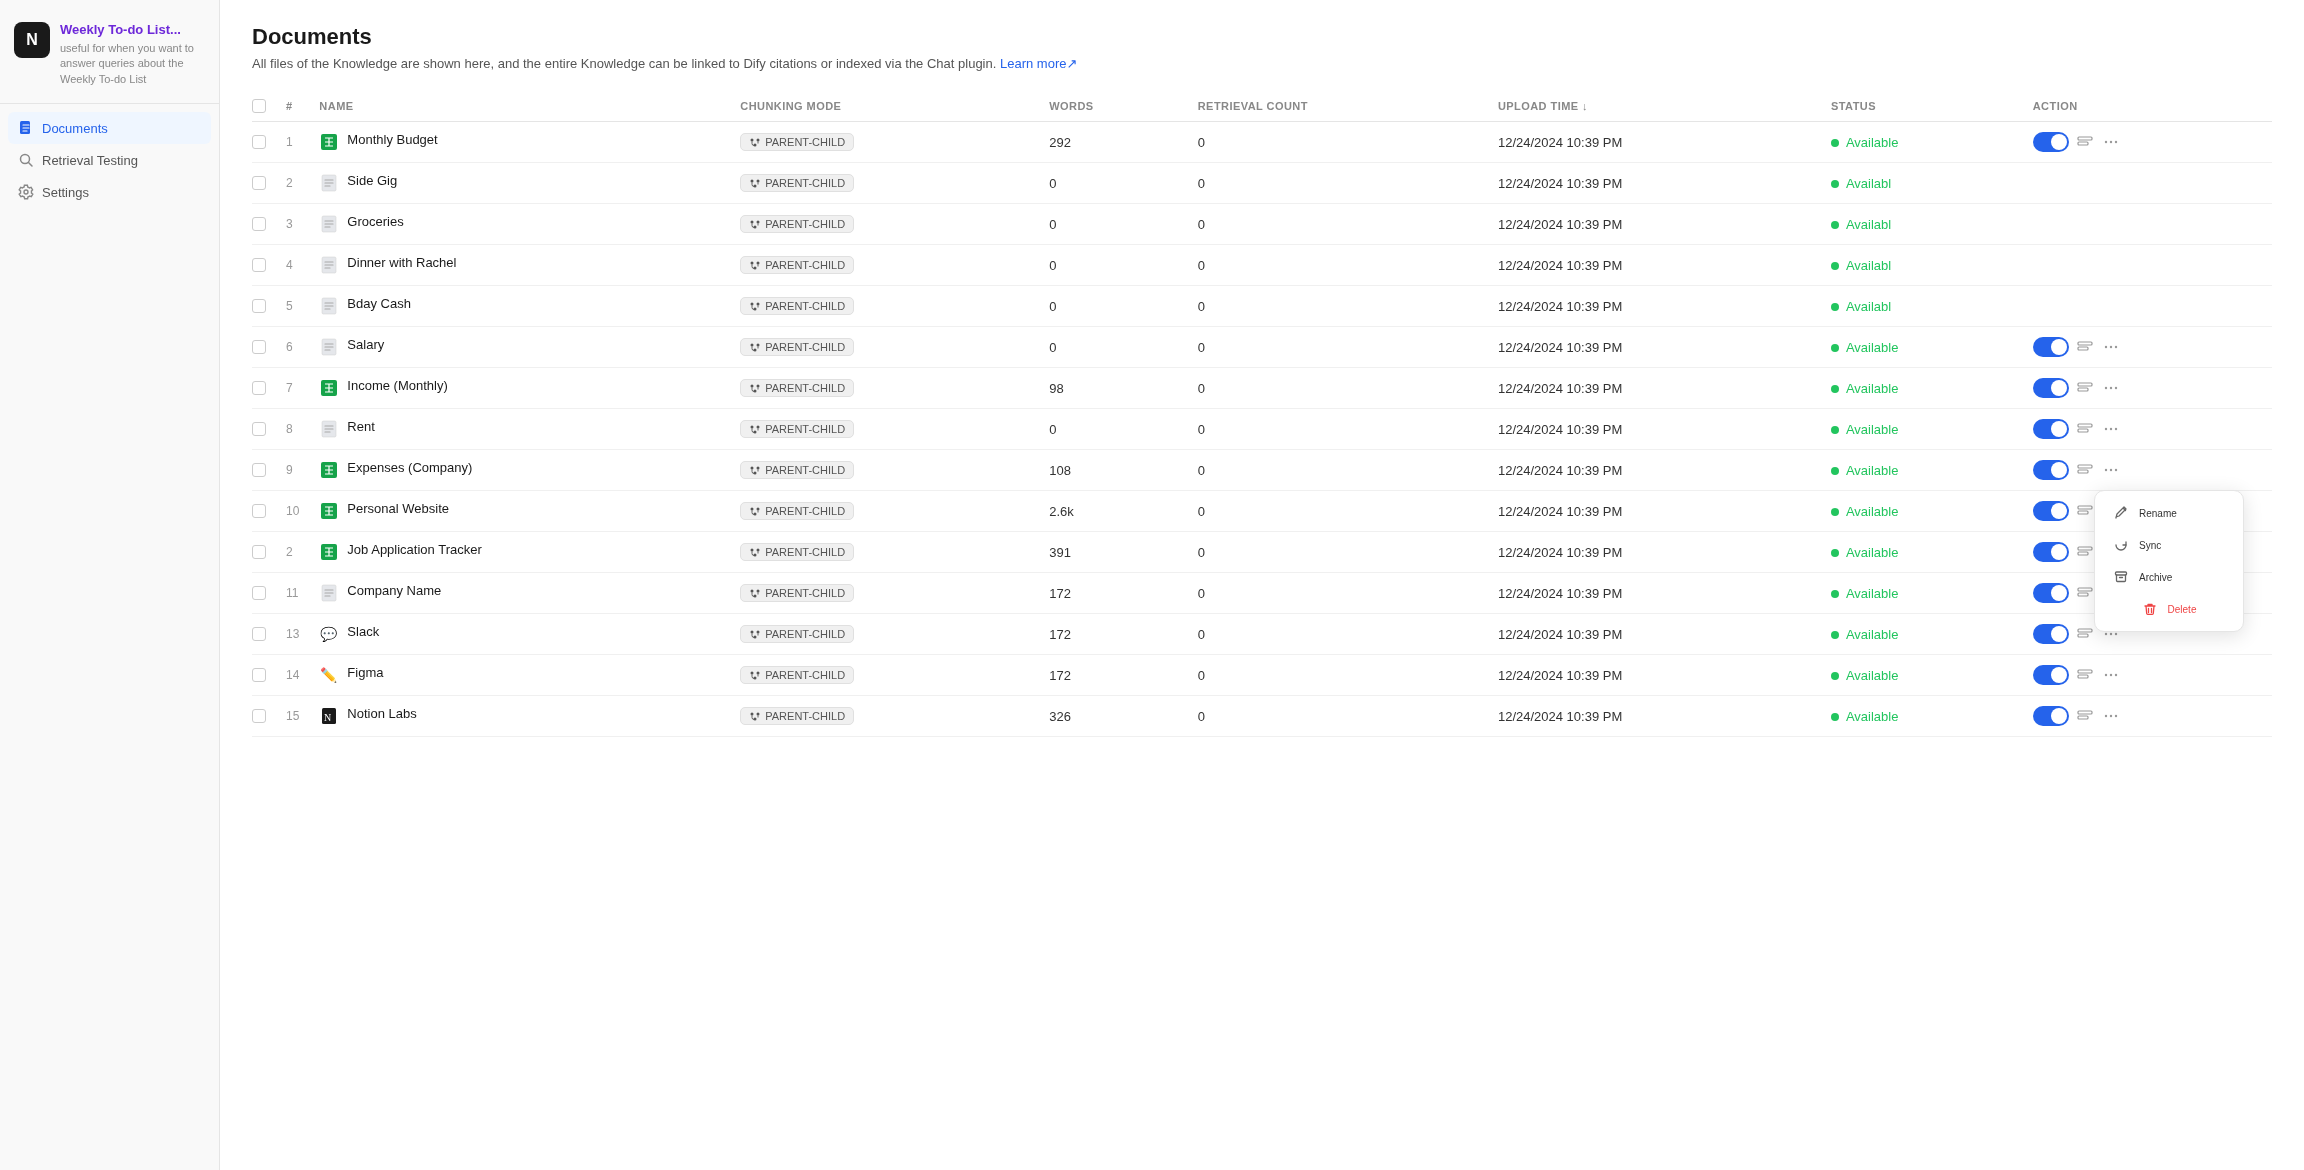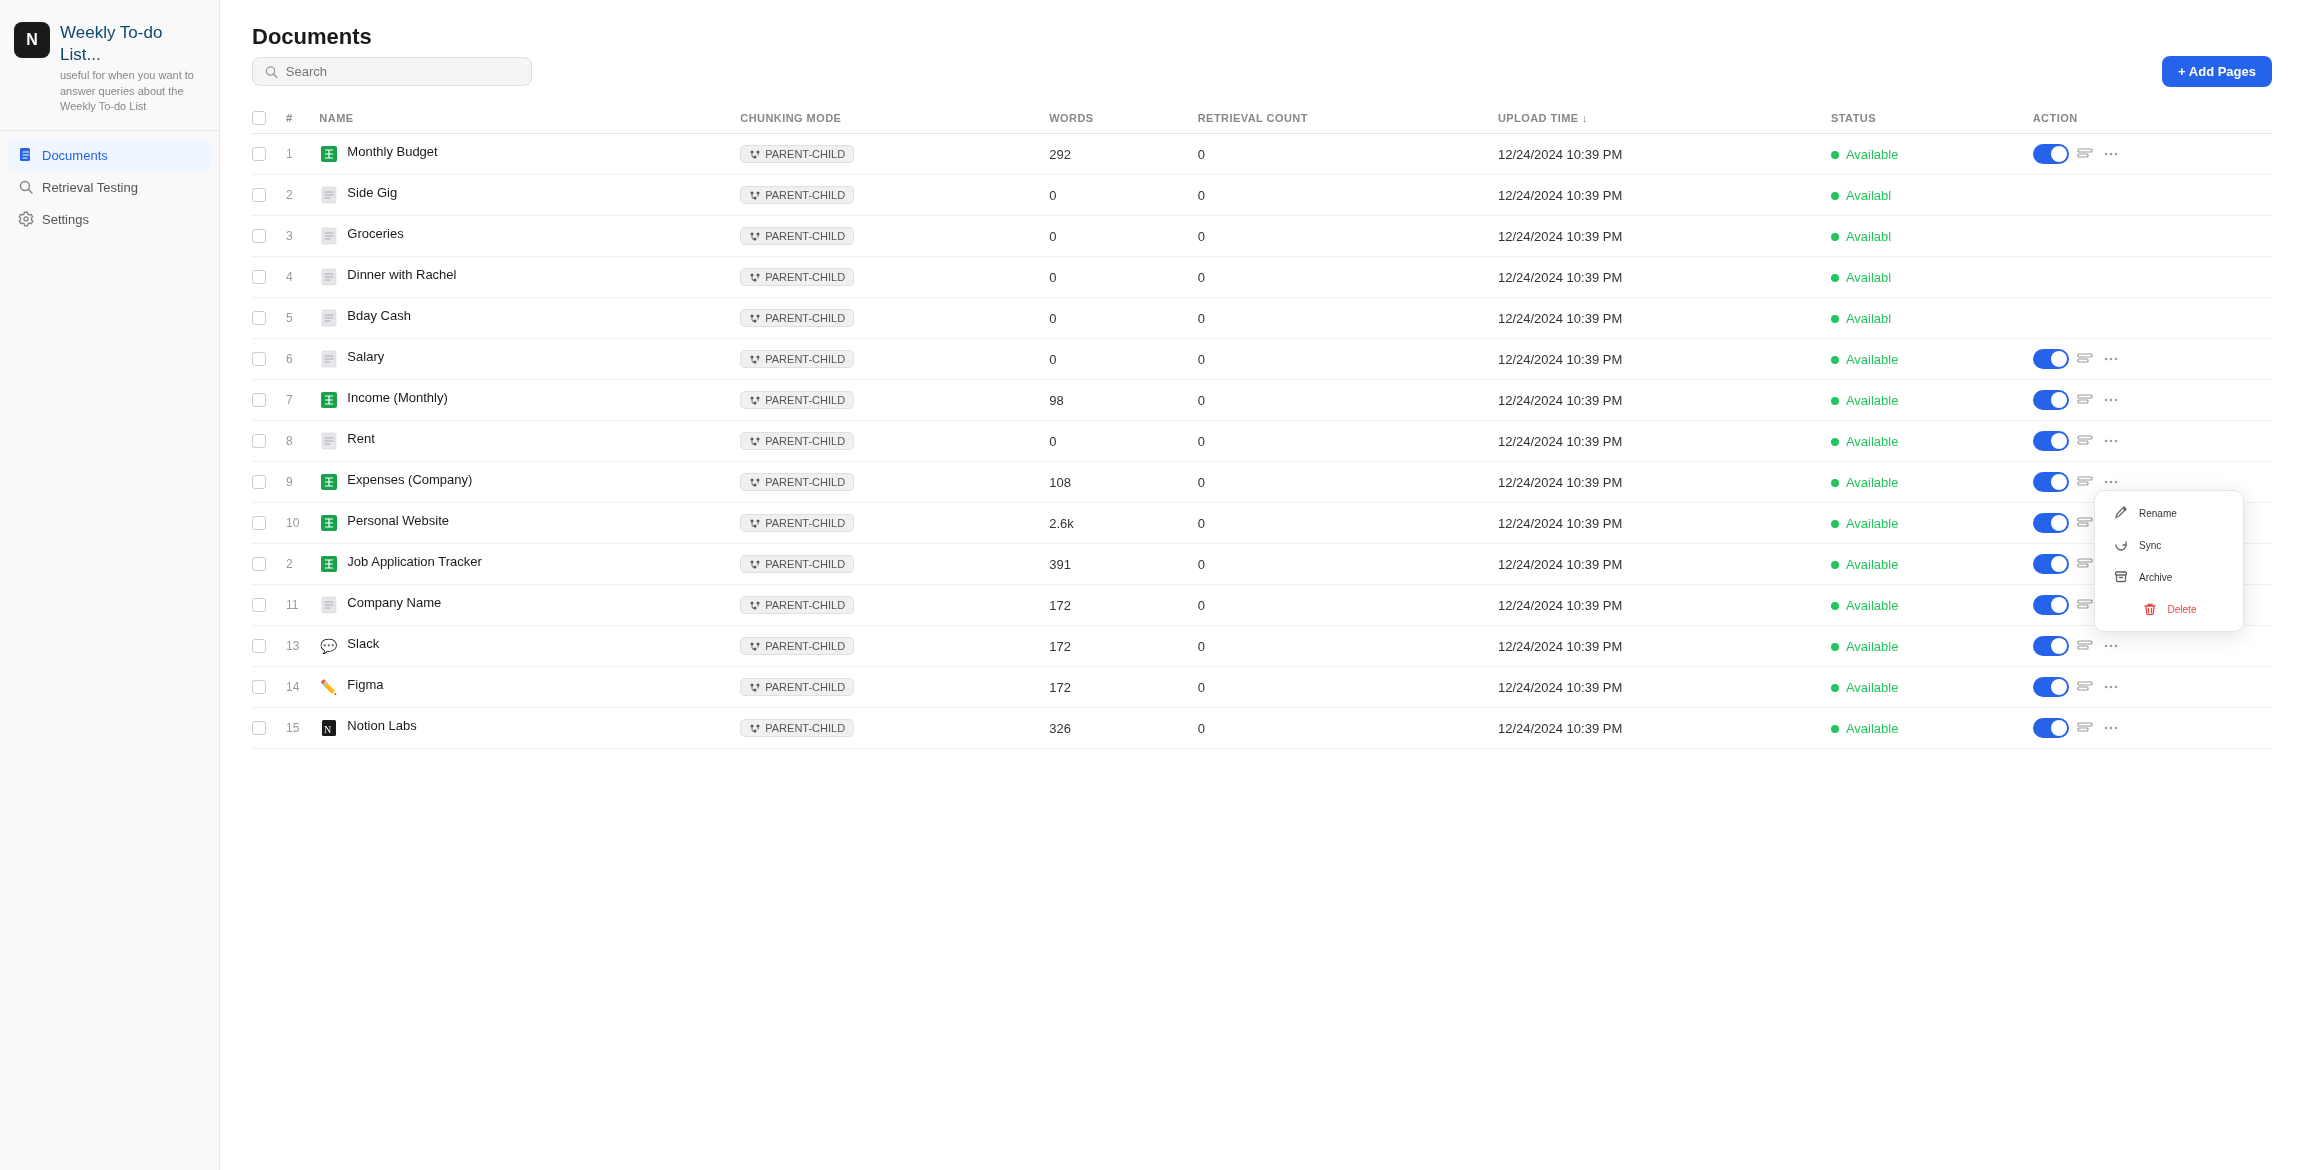--- a/index.html
+++ b/index.html
@@ -3,21 +3,21 @@
   <meta charset="utf-8">
   <style>
     * { box-sizing: border-box; margin: 0; padding: 0; }
     body { font-family: -apple-system, BlinkMacSystemFont, 'Segoe UI', sans-serif; font-size: 14px; background: #fff; color: #1a1a1a; display: flex; height: 100vh; overflow: hidden; }
 
     
     .sidebar { width: 220px; min-width: 220px; background: #f9f9f9; border-right: 1px solid #e5e5e5; display: flex; flex-direction: column; padding: 12px 0; }
     .sidebar-header { padding: 10px 14px 16px 14px; display: flex; align-items: flex-start; gap: 10px; border-bottom: 1px solid #e5e5e5; margin-bottom: 8px; }
     .sidebar-logo { width: 36px; height: 36px; background: #1a1a1a; border-radius: 8px; display: flex; align-items: center; justify-content: center; flex-shrink: 0; }
     .sidebar-logo-inner { color: #fff; font-weight: bold; font-size: 16px; }
-    .sidebar-title { font-size: 17px; font-weight: 400; color: #0c4a6e; line-height: 1.3; }
+    .sidebar-title { font-size: 13px; font-weight: 700; color: #6d28d9; line-height: 1.3; }
     .sidebar-subtitle { font-size: 11px; color: #888; line-height: 1.4; margin-top: 2px; }
     .sidebar-nav { padding: 0 8px; }
     .sidebar-item { display: flex; align-items: center; gap: 8px; padding: 8px 10px; border-radius: 6px; cursor: pointer; color: #555; font-size: 13px; }
     .sidebar-item.active { background: #eff6ff; color: #2563eb; }
     .sidebar-item-icon { width: 16px; height: 16px; display: flex; align-items: center; justify-content: center; }
 
     
     .main { flex: 1; display: flex; flex-direction: column; overflow: hidden; background: #fff; }
     .main-content { flex: 1; padding: 24px 32px; overflow-y: auto; }
 
@@ -106,31 +106,27 @@
           </svg>
       </span>
       <span>Settings</span>
     </div>
   </nav>
 </div>
 
 <div class="main">
   <div class="main-content">
     <h1 class="page-title">Documents</h1>
-
-    <div class="toolbar">
-      <div class="search-box">
-        <svg class="search-icon-svg" width="14" height="14" viewBox="0 0 14 14" fill="none">
-            <circle cx="6" cy="6" r="4.5" stroke="#999" stroke-width="1.4"></circle>
-            <line x1="9.5" y1="9.5" x2="13" y2="13" stroke="#999" stroke-width="1.4" stroke-linecap="round"></line>
-          </svg>
-        <input type="text" placeholder="Search" style="">
-      </div>
-      <button class="add-btn">+ Add Pages</button>
-    </div>
+    <p class="page-desc">
+      <span>All files of the Knowledge are shown here, and the entire Knowledge can be linked to Dify citations or indexed via the Chat plugin.</span>
+      <a href="#">
+        <span>Learn more</span>↗
+      </a>
+    </p>
+
 
     <div class="table-wrap">
       <table>
         <thead>
           <tr>
             <th>
                 <div class="checkbox"></div>
               </th>
             <th class="th-hash">#</th>
             <th>NAME</th>

